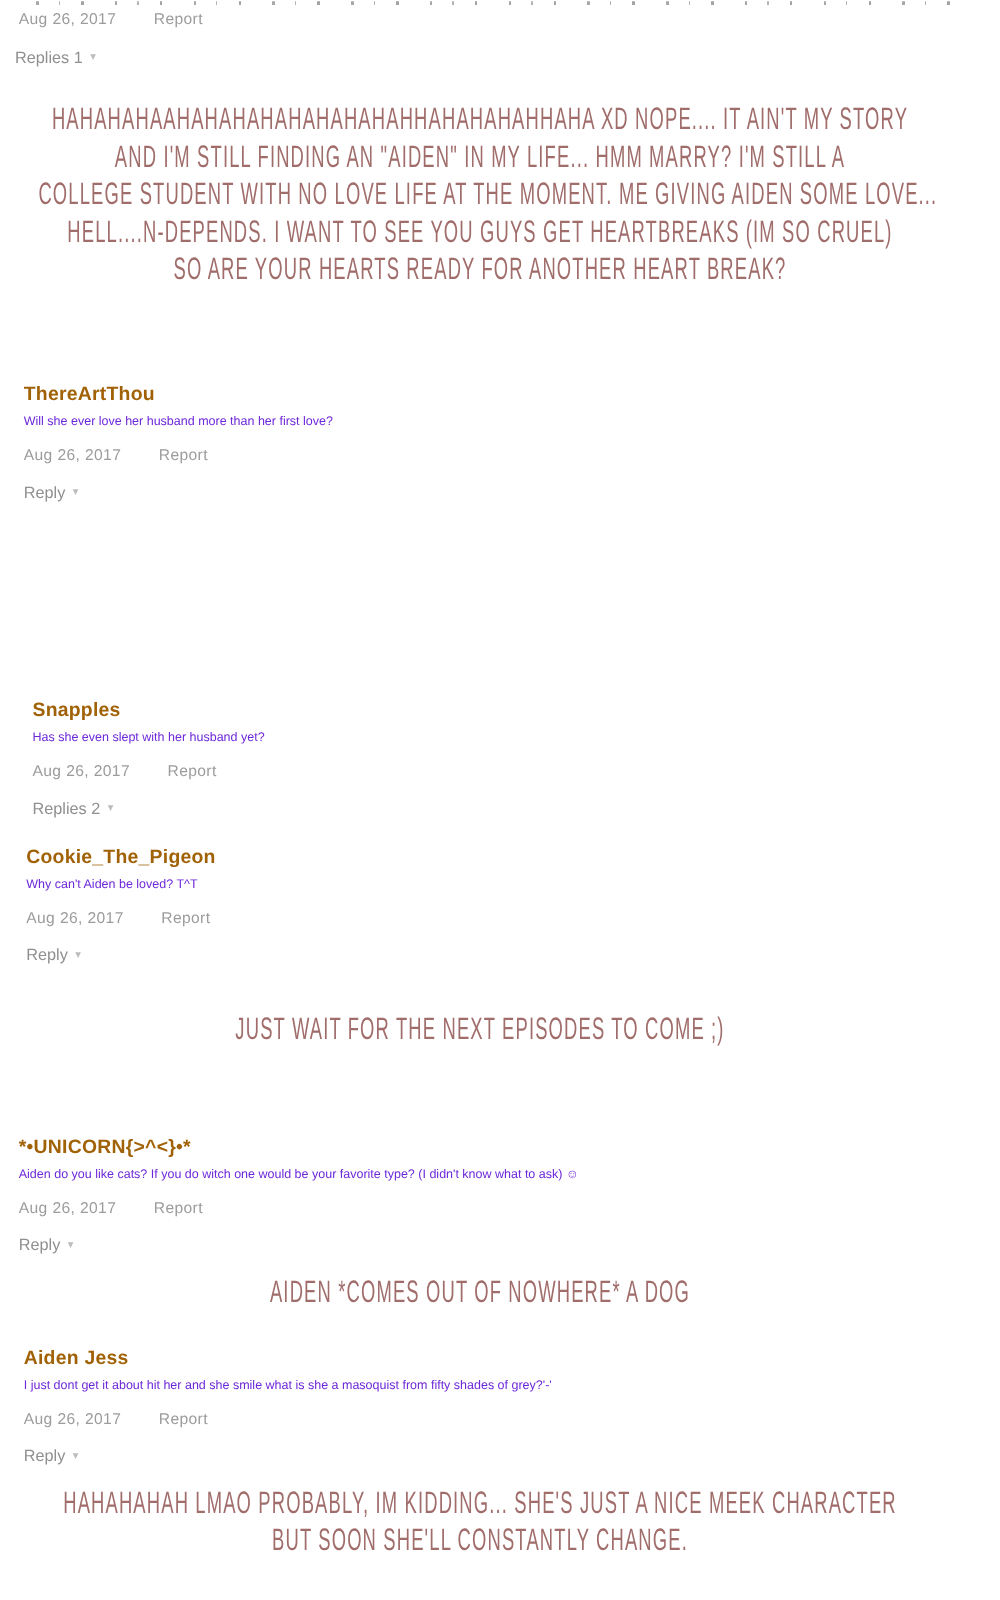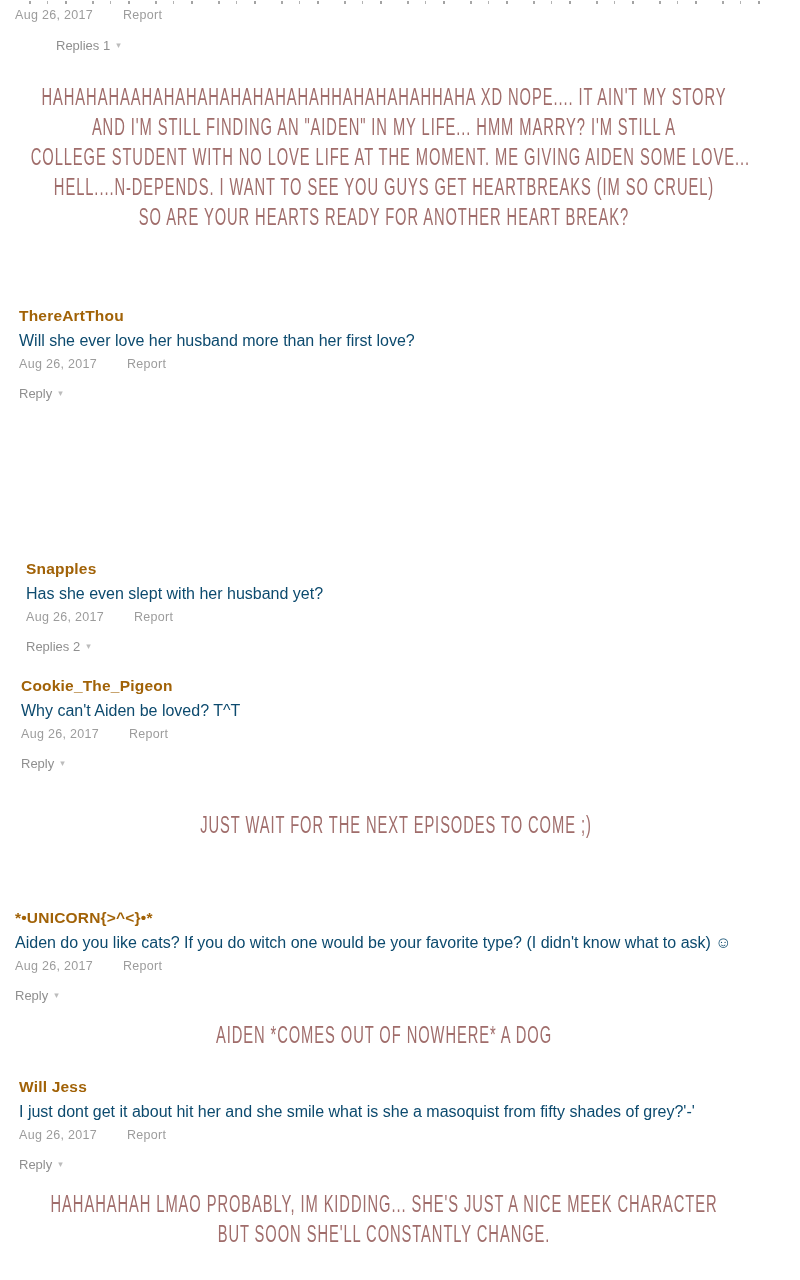--- a/index.html
+++ b/index.html
@@ -28,21 +28,21 @@
   }
 
   
   .comment { position: absolute; width: 772px; height: 100px; }
   .username {
     position: absolute; top: 0; left: 0;
     font-size: 15.5px; font-weight: 700; color: #a16207; letter-spacing: .2px;
   }
   .ctext {
     position: absolute; top: 25px; left: 0;
-    font-size: 16px; color: #0c4a6e; white-space: nowrap; text-align: center;
+    font-size: 10px; color: #6d28d9; white-space: nowrap; text-align: center;
   }
   .cmeta {
     position: absolute; top: 50px; left: 0;
     font-size: 12.5px; color: #9c9c9c; letter-spacing: .3px;
   }
   .cmeta .report { margin-left: 30px; color: #9c9c9c; cursor: pointer; }
   .ctoggle {
     position: absolute; top: 79px; left: 0;
     font-size: 13px; color: #8f8f8f; cursor: pointer;
   }
@@ -66,21 +66,21 @@
 </head>
 <body>
 
 <div class="page">
 
   <div class="clip-strip"></div>
 
   <div class="standalone-meta" style="top:8px; left:15px;">
     <span>Aug 26, 2017</span><span class="report">Report</span>
   </div>
-  <div class="standalone-toggle" style="top:38px; left:12px;margin-left:44px;">
+  <div class="standalone-toggle" style="top:38px; left:12px;">
     <span>Replies 1</span><span class="tri">▾</span>
   </div>
 
   <div class="note" style="top:82px;">
     <div class="m-line">HAHAHAHAAHAHAHAHAHAHAHAHAHHAHAHAHAHHAHA XD NOPE.... IT AIN'T MY STORY</div>
     <div class="m-line">AND I'M STILL FINDING AN "AIDEN" IN MY LIFE... HMM MARRY? I'M STILL A</div>
     <div class="m-line">COLLEGE STUDENT WITH NO LOVE LIFE AT THE MOMENT. ME GIVING AIDEN SOME LOVE...</div>
     <div class="m-line">HELL....N-DEPENDS. I WANT TO SEE YOU GUYS GET HEARTBREAKS (IM SO CRUEL)</div>
     <div class="m-line">SO ARE YOUR HEARTS READY FOR ANOTHER HEART BREAK?</div>
   </div>
@@ -112,41 +112,41 @@
     <div class="username">Cookie_The_Pigeon</div>
     <div class="ctext">Why can't Aiden be loved? T^T</div>
     <div class="cmeta">
       <span>Aug 26, 2017</span><span class="report">Report</span>
     </div>
     <div class="ctoggle">
       <span>Reply</span><span class="tri">▾</span>
     </div>
   </div>
 
-  <div class="note" style="top:810px;padding-left:12px;">
+  <div class="note" style="top:810px;">
     <div class="m-line">JUST WAIT FOR THE NEXT EPISODES TO COME ;)</div>
   </div>
 
   <div class="comment" style="top:909px; left:15px;">
     <div class="username">*•UNICORN{&gt;^&lt;}•*</div>
     <div class="ctext">Aiden do you like cats? If you do witch one would be your favorite type? (I didn't know what to ask) ☺</div>
     <div class="cmeta">
       <span>Aug 26, 2017</span><span class="report">Report</span>
     </div>
     <div class="ctoggle">
       <span>Reply</span><span class="tri">▾</span>
     </div>
   </div>
 
   <div class="note" style="top:1020px;">
     <div class="m-line">AIDEN *COMES OUT OF NOWHERE* A DOG</div>
   </div>
 
   <div class="comment" style="top:1078px; left:19px;">
-    <div class="username">Will Jess</div>
+    <div class="username">Aiden Jess</div>
     <div class="ctext">I just dont get it about hit her and she smile what is she a masoquist from fifty shades of grey?'-'</div>
     <div class="cmeta">
       <span>Aug 26, 2017</span><span class="report">Report</span>
     </div>
     <div class="ctoggle">
       <span>Reply</span><span class="tri">▾</span>
     </div>
   </div>
 
   <div class="note" style="top:1189px;">

